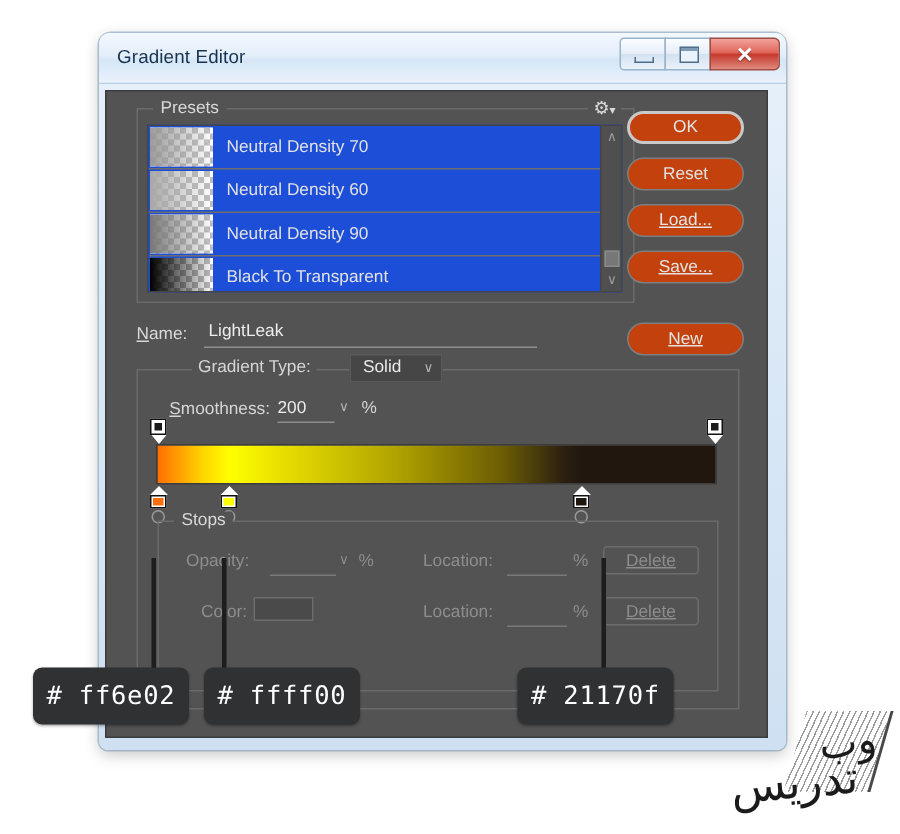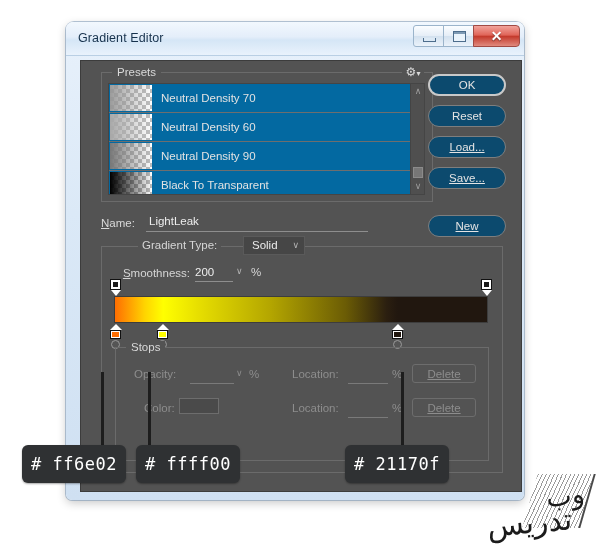--- a/index.html
+++ b/index.html
@@ -50,21 +50,21 @@
                border:1px solid #4d6d8c; border-top:none; background:#dce9f5; }
   .glyph-max { position:absolute; left:9px; top:5px; width:11px; height:9px;
                border:1px solid #4d6d8c; background:#eaf3fb; }
   .glyph-max:after { content:""; position:absolute; left:0; top:0; right:0; height:2px; background:#7e9ab4;}
   .glyph-close { position:absolute; left:0; top:0; width:100%; height:100%;
                  color:#fff; font-size:14px; font-weight:bold; line-height:20px; text-align:center;
                  text-shadow: 0 1px 1px rgba(0,0,0,.45); }
 
   
   .body {
-    position: absolute; left: 14px; top: 38px;
+    position: absolute; left: 4px; top: 38px;
     width: 442px; height: 432px;
     background: #535353;
     box-shadow: inset 0 0 0 1px #3c3c3c;
     box-sizing: border-box;
     color: #d6d6d6;
     font-size: 11.5px;
     padding-left: 32px;
   }
 
   
@@ -80,21 +80,21 @@
   }
 
   
   #presets-group { left: 21px; top: 12px; width: 330px; height: 128px; }
   .gear {
     position:absolute; right:8px; top:-8px; width:22px; height:16px;
     background:#535353; color:#d9d9d9; font-size:12px; line-height:15px; text-align:center;
   }
   .preset-list {
     position:absolute; left:6px; top:10px; width:317px; height:112px;
-    background:#0369a1; border:1px solid #454545; box-sizing:border-box; overflow:hidden;
+    background:#1d4ed8; border:1px solid #454545; box-sizing:border-box; overflow:hidden;
   }
   .preset-row {
     position:relative; height:29px; border-bottom:1px solid #6e6e6e; display:flex; align-items:center;
     box-sizing:border-box;
   }
   .thumb {
     width:42px; height:26px; margin-left:1px; flex:none; position:relative; overflow:hidden;
     background-image:
       linear-gradient(45deg,#bdbdbd 25%, transparent 25%, transparent 75%, #bdbdbd 75%),
       linear-gradient(45deg,#bdbdbd 25%, #ffffff 25%, #ffffff 75%, #bdbdbd 75%);
@@ -109,21 +109,21 @@
 
   .pscroll { position:absolute; right:0; top:0; width:14px; height:100%; background:#4f4f4f; border-left:1px solid #444; box-sizing:border-box;}
   .pchev { position:absolute; left:0; width:14px; height:13px; color:#9d9d9d; font-size:9px; text-align:center; line-height:13px;}
   .pchev.up { top:1px; } .pchev.dn { bottom:1px; }
   .pthumb { position:absolute; left:2px; bottom:16px; width:10px; height:11px; background:#777; border:1px solid #8b8b8b; box-sizing:border-box;}
 
   
   .btn {
     position:absolute; right:16px; width:78px; height:22px;
     border:1px solid #7e7e7e; border-radius:11px;
-    background:#0c4a6e; color:#e4e4e4; font-size:11.5px;
+    background:#c2410c; color:#e4e4e4; font-size:11.5px;
     text-align:center; line-height:21px; box-sizing:border-box;
   }
   .btn.primary { border:2px solid #c9c9c9; line-height:19px; }
   .u { text-decoration: underline; }
 
   
   .name-label { position:absolute; left:21px; top:157px; font-size:11.5px; color:#d9d9d9;}
   .name-field {
     position:absolute; left:66px; top:155px; width:222px; height:17px;
     border-bottom:1px solid #8e8e8e; color:#ededed; font-size:11.5px; padding-left:3px; box-sizing:border-box;

